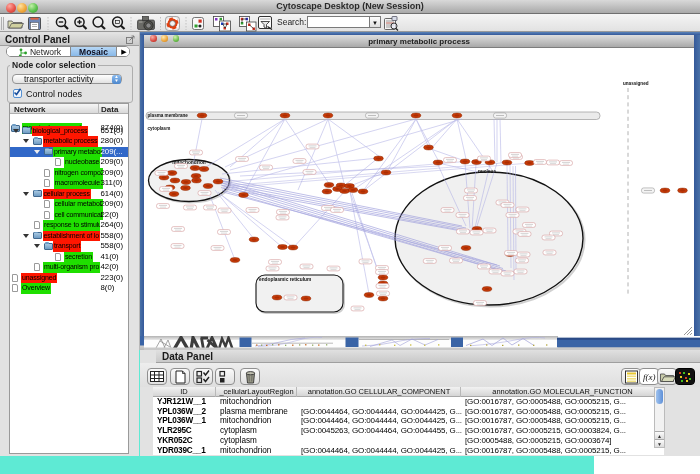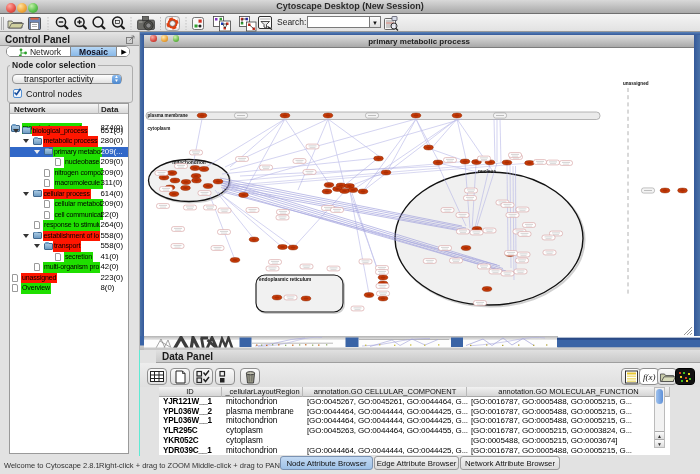--- a/index.html
+++ b/index.html
@@ -47,21 +47,21 @@
 .ilight{position:absolute;top:3.5px;width:6.5px;height:6.5px;border-radius:50%}
 #ifcanvas{position:absolute;left:4.3px;top:16.5px;width:549.7px;height:288px;background:#fff;overflow:hidden}
 #ifbottom{position:absolute;left:0;top:304.5px;width:560px;height:14px}
 
 #dpanel{left:140px;top:350px;width:560px;height:106px;background:#e2e2e2}
 #dphead{left:16px;top:0;width:560px;height:13px;line-height:13px;padding-left:6px}
 #dtoolbar{left:0;top:13px;width:560px;height:24px;background:linear-gradient(#ededed,#dfdfdf)}
 .dbtn{position:absolute;top:5px;width:20px;height:17px;background:linear-gradient(#fafafa,#e0e0e0);border:1px solid #8f8f8f;border-radius:4px}
 .dbtn svg{position:absolute;left:1px;top:1px}
 
-#dtable{left:19px;top:37px;width:511px;height:68px;background:#fff;overflow:hidden}
+#dtable{left:13px;top:37px;width:511px;height:68px;background:#fff;overflow:hidden}
 #dthead{position:absolute;left:0;top:0;width:511px;height:10px;background:linear-gradient(#f2f2f2,#d5d5d5);border-bottom:1px solid #a8a8a8;font-size:7.5px;color:#111}
 #dthead div{position:absolute;top:0;height:10px;line-height:10px;text-align:center;border-right:1px solid #b8b8b8}
 .drow{position:absolute;left:0;width:511px;height:9.7px;font-size:8.2px;line-height:9.7px;white-space:nowrap}
 .drow div{position:absolute;top:0;height:9.7px;overflow:hidden}
 .c1{left:4px;width:60px;font-weight:bold;letter-spacing:-0.2px}
 .c2{left:67px;width:78px}
 .c3{left:148px;width:163px;font-size:8px;letter-spacing:-0.12px}
 .c4{left:312px;width:199px;font-size:8px;letter-spacing:-0.12px}
 #vscroll{left:514px;top:37px;width:11px;height:61px;background:#f2f2f2;border:1px solid #bbb}
 #vthumb{position:absolute;left:1px;top:1px;width:7px;height:15px;background:linear-gradient(90deg,#9fc2ee,#5e90d8);border-radius:4px}
@@ -742,21 +742,20 @@
 <div id="dthead">
 <div style="left:0;width:63px">ID</div>
 <div style="left:64px;width:80px">_cellularLayoutRegion</div>
 <div style="left:309px;width:202px">annotation.GO MOLECULAR_FUNCTION</div>
 <div style="left:145px;width:163px">annotation.GO CELLULAR_COMPONENT</div>
 </div>
 <div id="drows">
 <div class="drow" style="top:10px">
             <div class="c1">YJR121W__1</div>
             <div class="c2">mitochondrion</div>
-            <div class="c3">[GO:0045267, GO:0045261, GO:0044464, G...</div>
             <div class="c4">[GO:0016787, GO:0005488, GO:0005215, G...</div>
           </div>
 <div class="drow" style="top:19.7px">
             <div class="c1">YPL036W__2</div>
             <div class="c2">plasma membrane</div>
             <div class="c3">[GO:0044464, GO:0044444, GO:0044425, G...</div>
             <div class="c4">[GO:0016787, GO:0005488, GO:0005215, G...</div>
           </div>
 <div class="drow" style="top:29.4px">
             <div class="c1">YPL036W__1</div>
@@ -783,20 +782,12 @@
           </div>
 </div>
 </div>
 <div class="abs" id="vscroll">
         <div id="vthumb"></div>
         <div class="sbtn" style="bottom:8px">▲</div>
         <div class="sbtn" style="bottom:0">▼</div>
       </div>
 </div>
 
-<div class="abs" id="statusrow">
-<span class="abs" style="left:4px;top:5px">Welcome to Cytoscape 2.8.1</span>
-<span class="abs" style="left:99px;top:5px">Right-click + drag to ZOOM</span>
-<span class="abs" style="left:192px;top:5px">Middle-click + drag to PAN</span>
-<div class="btab" style="left:280px;width:93px;text-align:center;padding:0;background:linear-gradient(#c3d9f2,#9ec2e8);border-color:#7a92b2">Node Attribute Browser</div>
-<div class="btab" style="left:374px;width:85px;text-align:center;padding:0">Edge Attribute Browser</div>
-<div class="btab" style="left:460px;width:100px;text-align:center;padding:0">Network Attribute Browser</div>
-</div>
 </div>
 </body></html>

